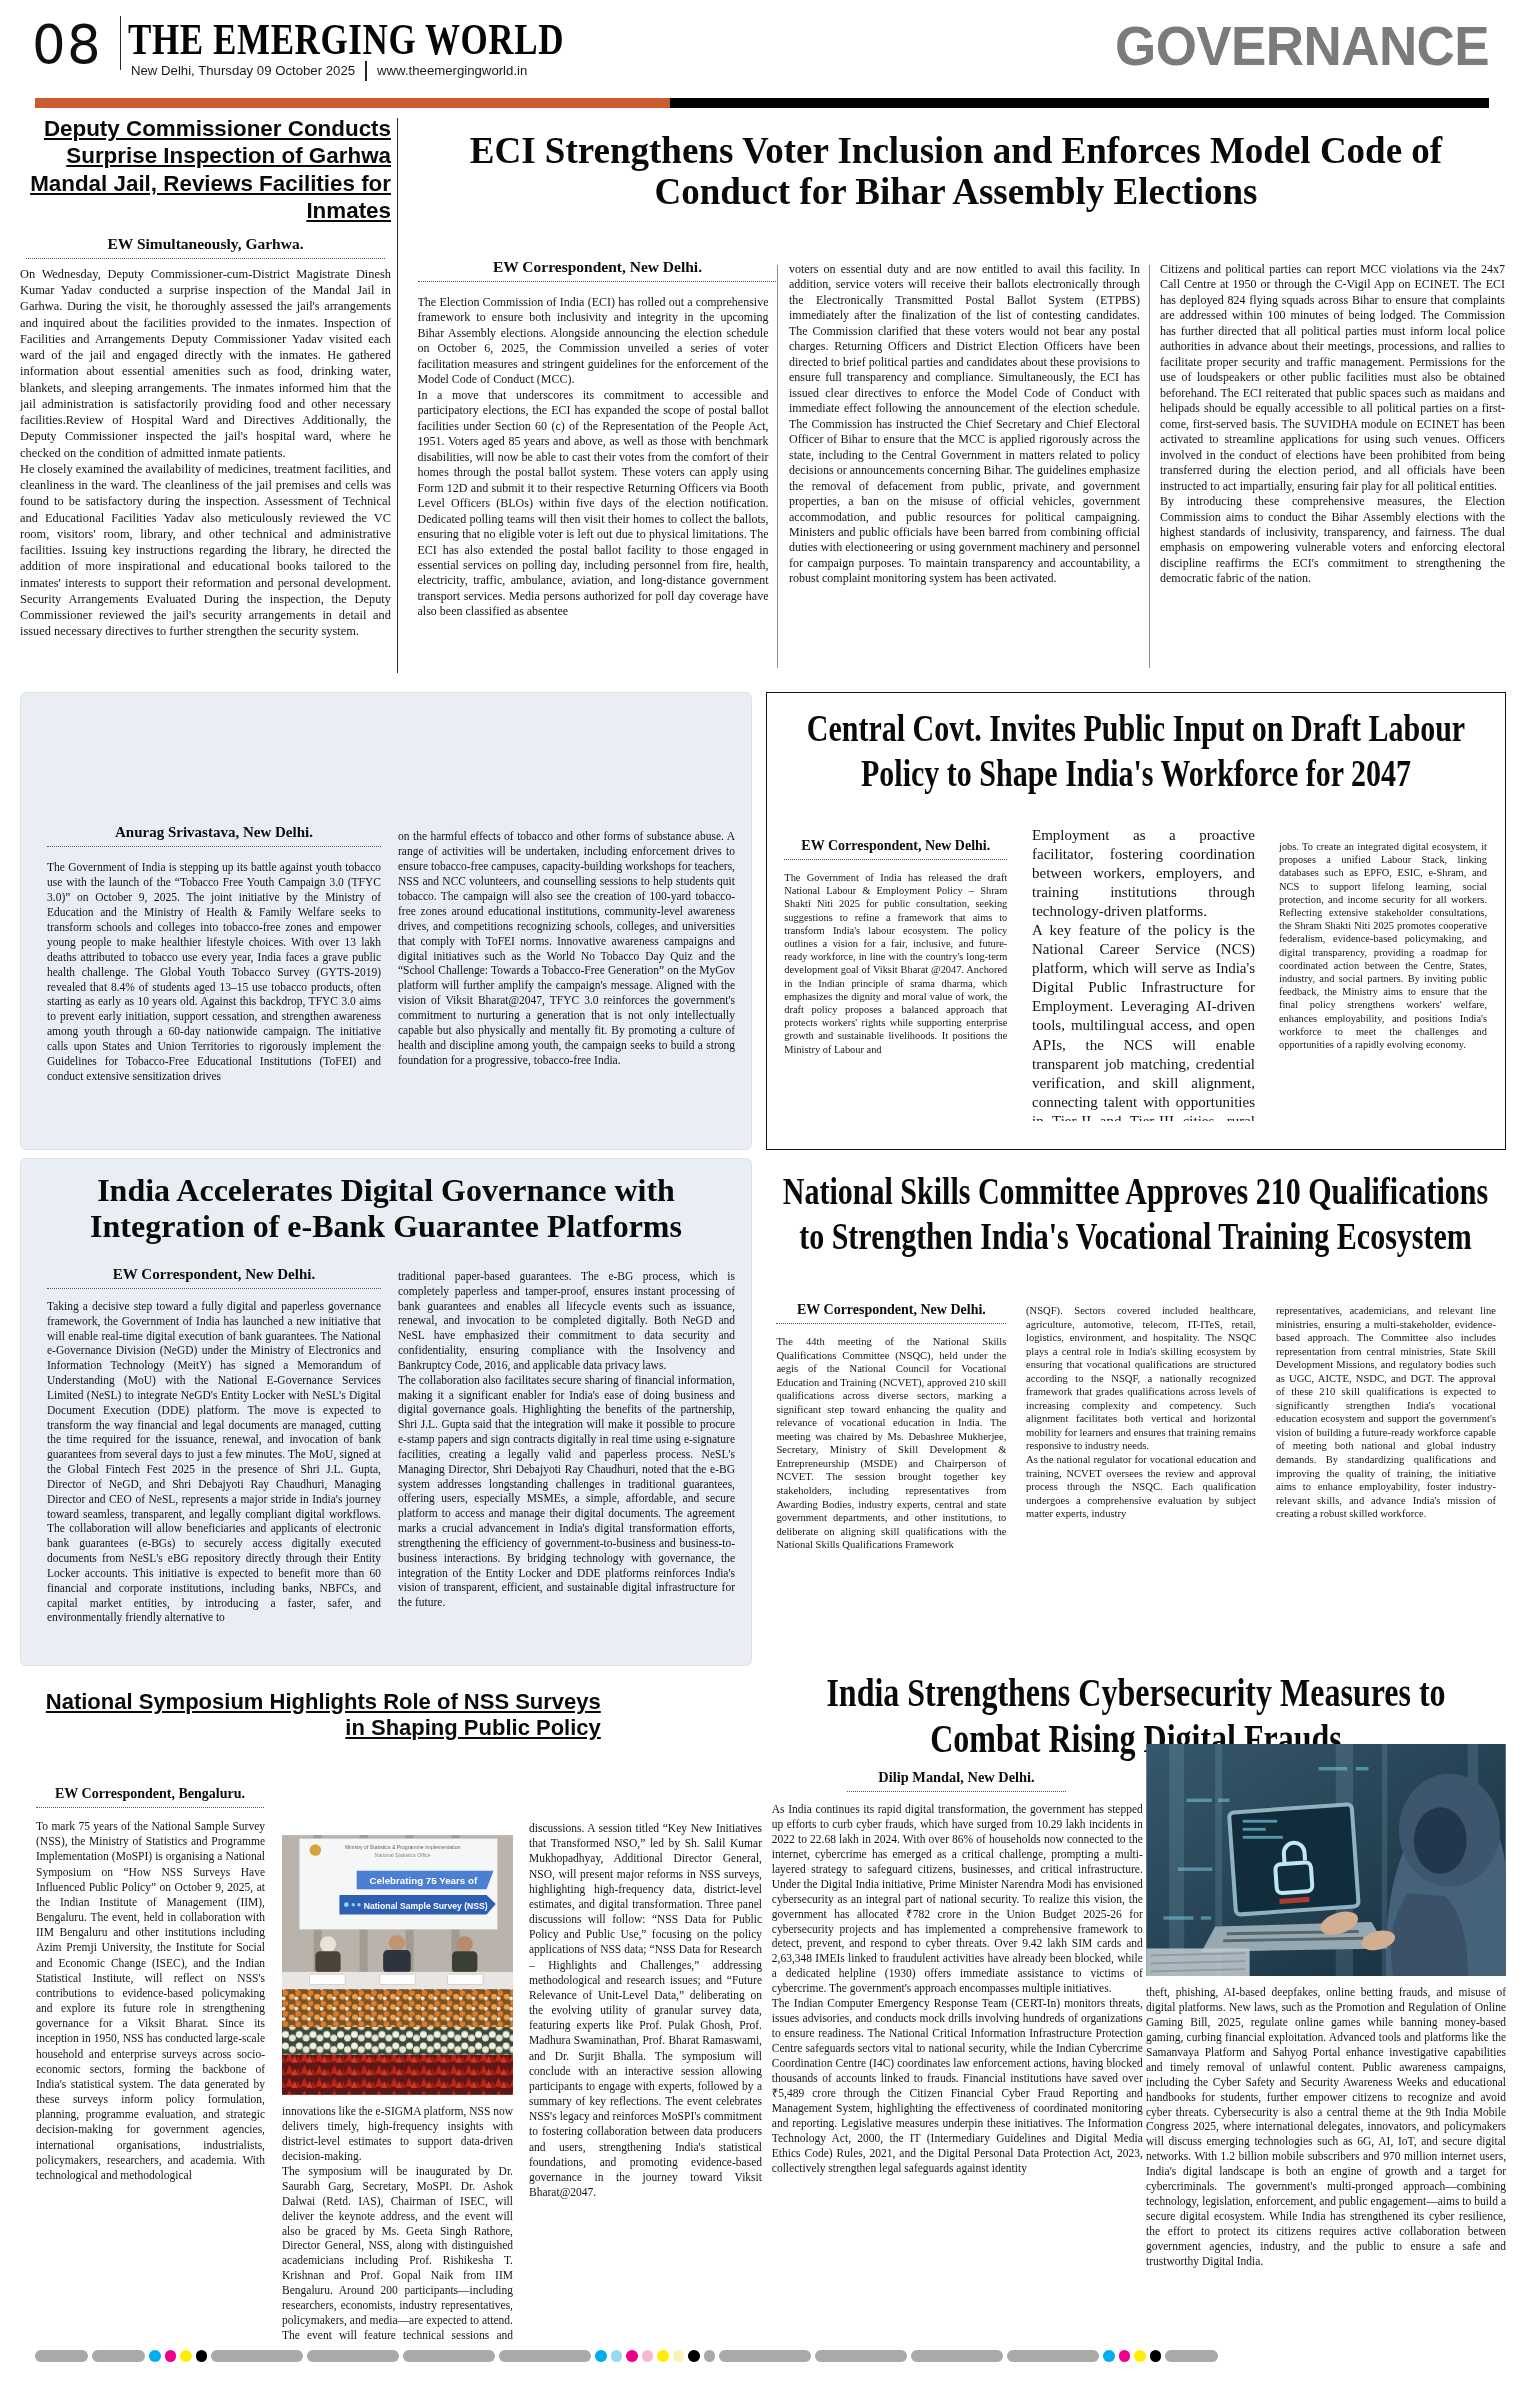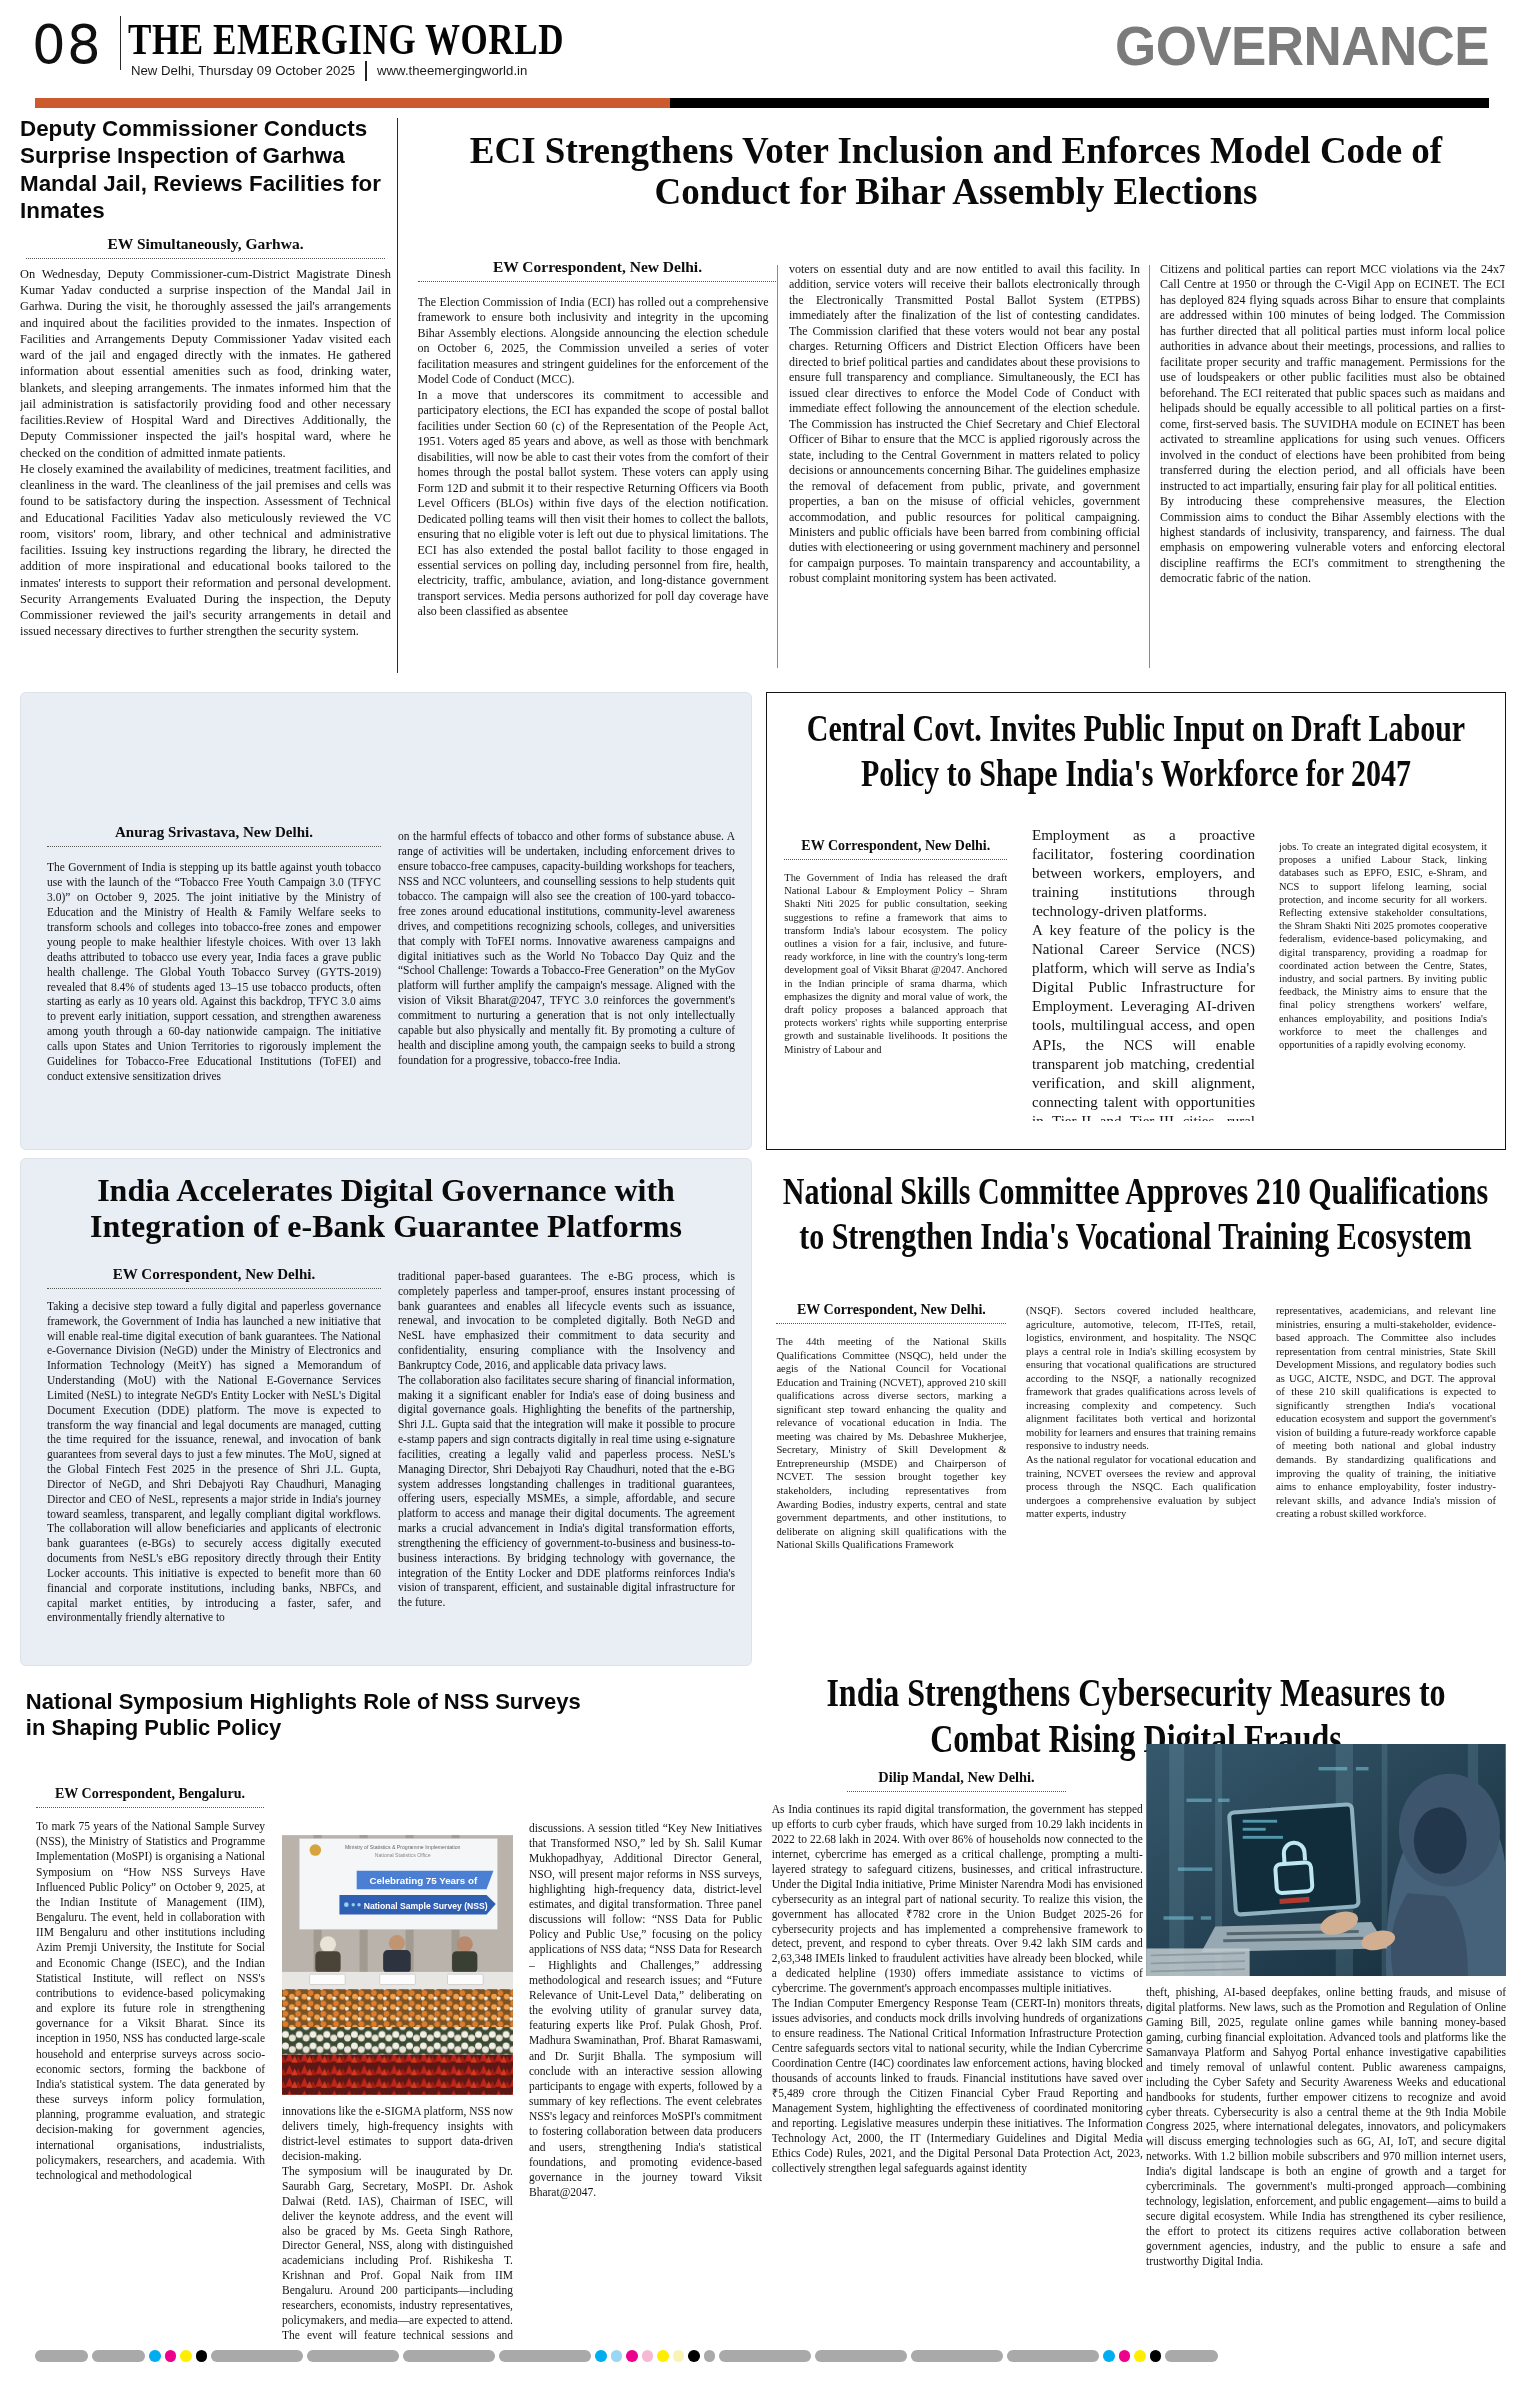--- a/index.html
+++ b/index.html
@@ -11,21 +11,21 @@
   .masthead{font-family:"Liberation Serif",serif;font-weight:700;font-size:35px;letter-spacing:0.6px;
             transform:scaleY(1.25);transform-origin:center top;text-align:center;white-space:nowrap;color:#050505;}
   .subline{font-family:"Liberation Sans",sans-serif;font-size:13.2px;color:#1a1a1a;display:flex;align-items:center;}
   .subline .sep{width:1.2px;height:19.6px;background:#222;margin:0 10.4px;}
   .section-label{font-family:"Liberation Sans",sans-serif;font-weight:700;font-size:53px;color:#7b7b7b;
                  letter-spacing:-0.6px;transform:scaleY(1.05);transform-origin:right top;white-space:nowrap;}
   .vrule{background:#2a2a2a;width:1.2px;}
   .colrule{background:#8a8a8a;width:0.6px;}
   
   .hl-serif{font-family:"Liberation Serif",serif;font-weight:700;text-align:center;color:#0a0a0a;}
-  .hl-sans{font-family:"Liberation Sans",sans-serif;font-weight:700;text-align:left;color:#0a0a0a;}
+  .hl-sans{font-family:"Liberation Sans",sans-serif;font-weight:700;text-align:right;color:#0a0a0a;text-decoration:underline;}
   .cond{display:block;transform:scaleY(1.28);transform-origin:center top;}
   
   .byline{font-family:"Liberation Serif",serif;font-weight:700;text-align:center;color:#0d0d0d;
           border-bottom:1.2px dotted #555;padding-bottom:5.2px;}
   
   .body-text{font-family:"Liberation Serif",serif;text-align:justify;color:#131313;
              white-space:pre-line;overflow:hidden;}
   .tint-box{background:#e9edf4;border:0.6px solid #dde2ea;border-radius:5.8px;}
   .border-box{background:#ffffff;border:1.2px solid #141414;}
   

